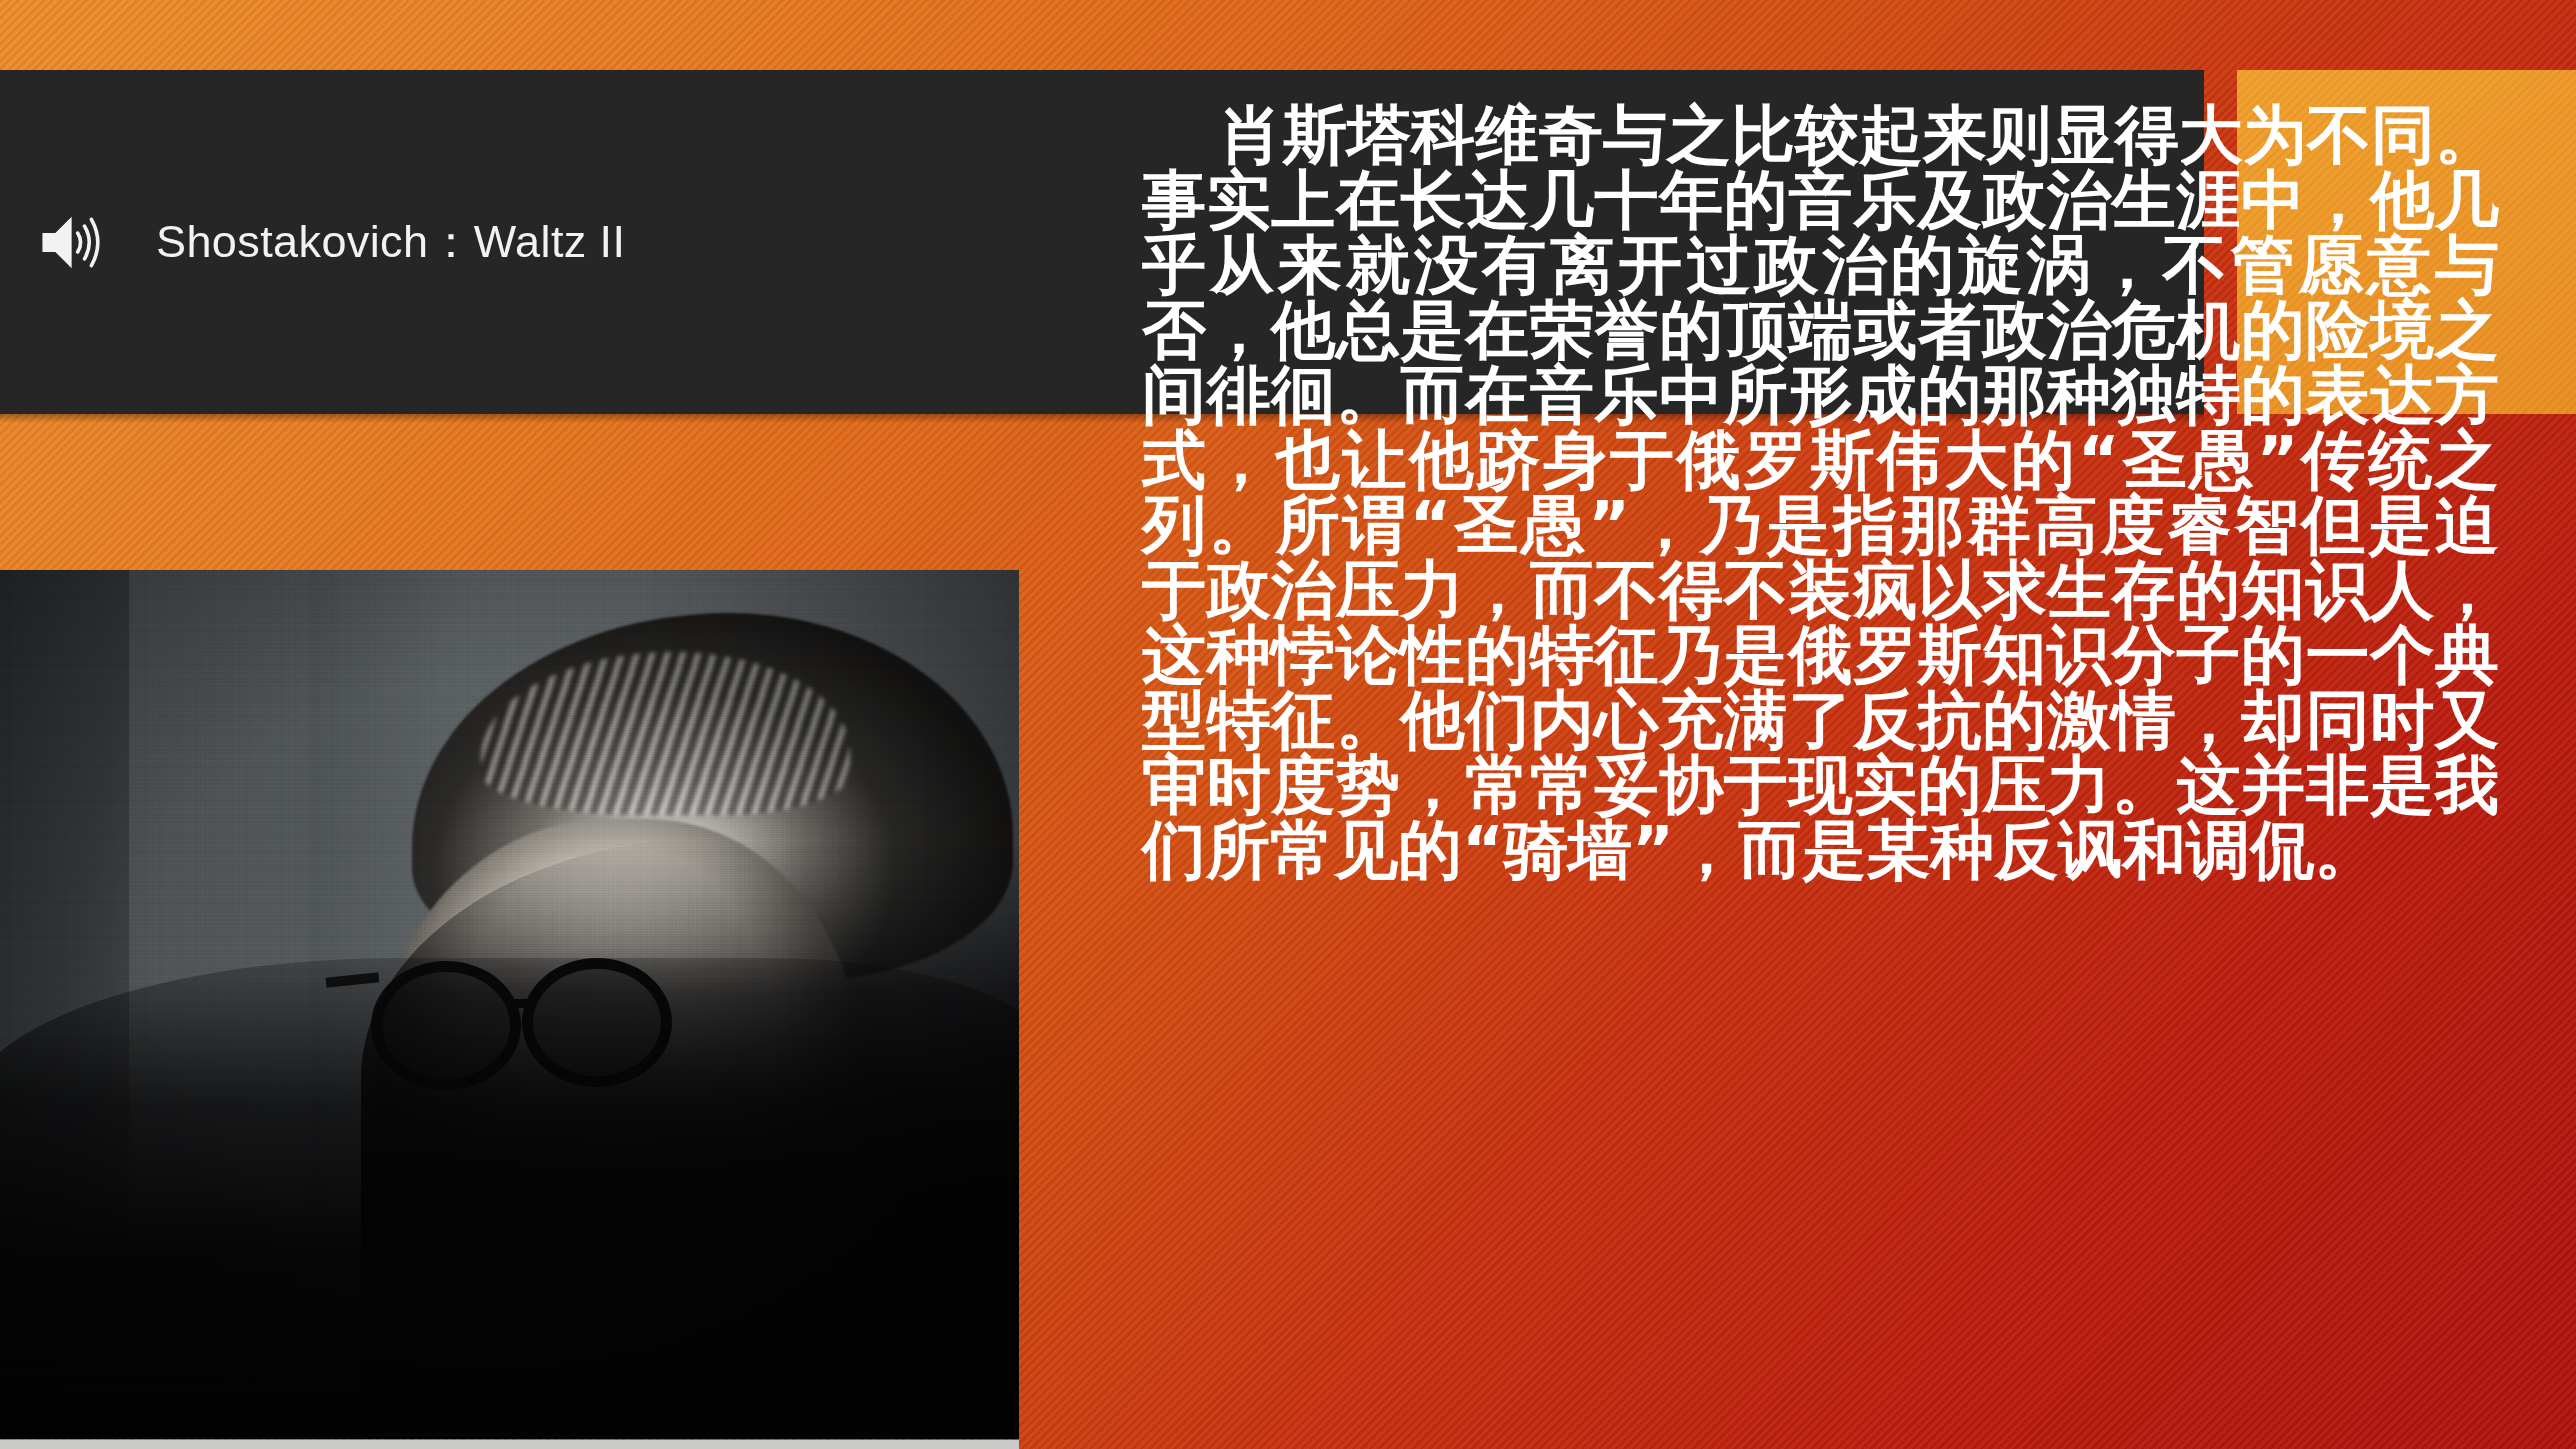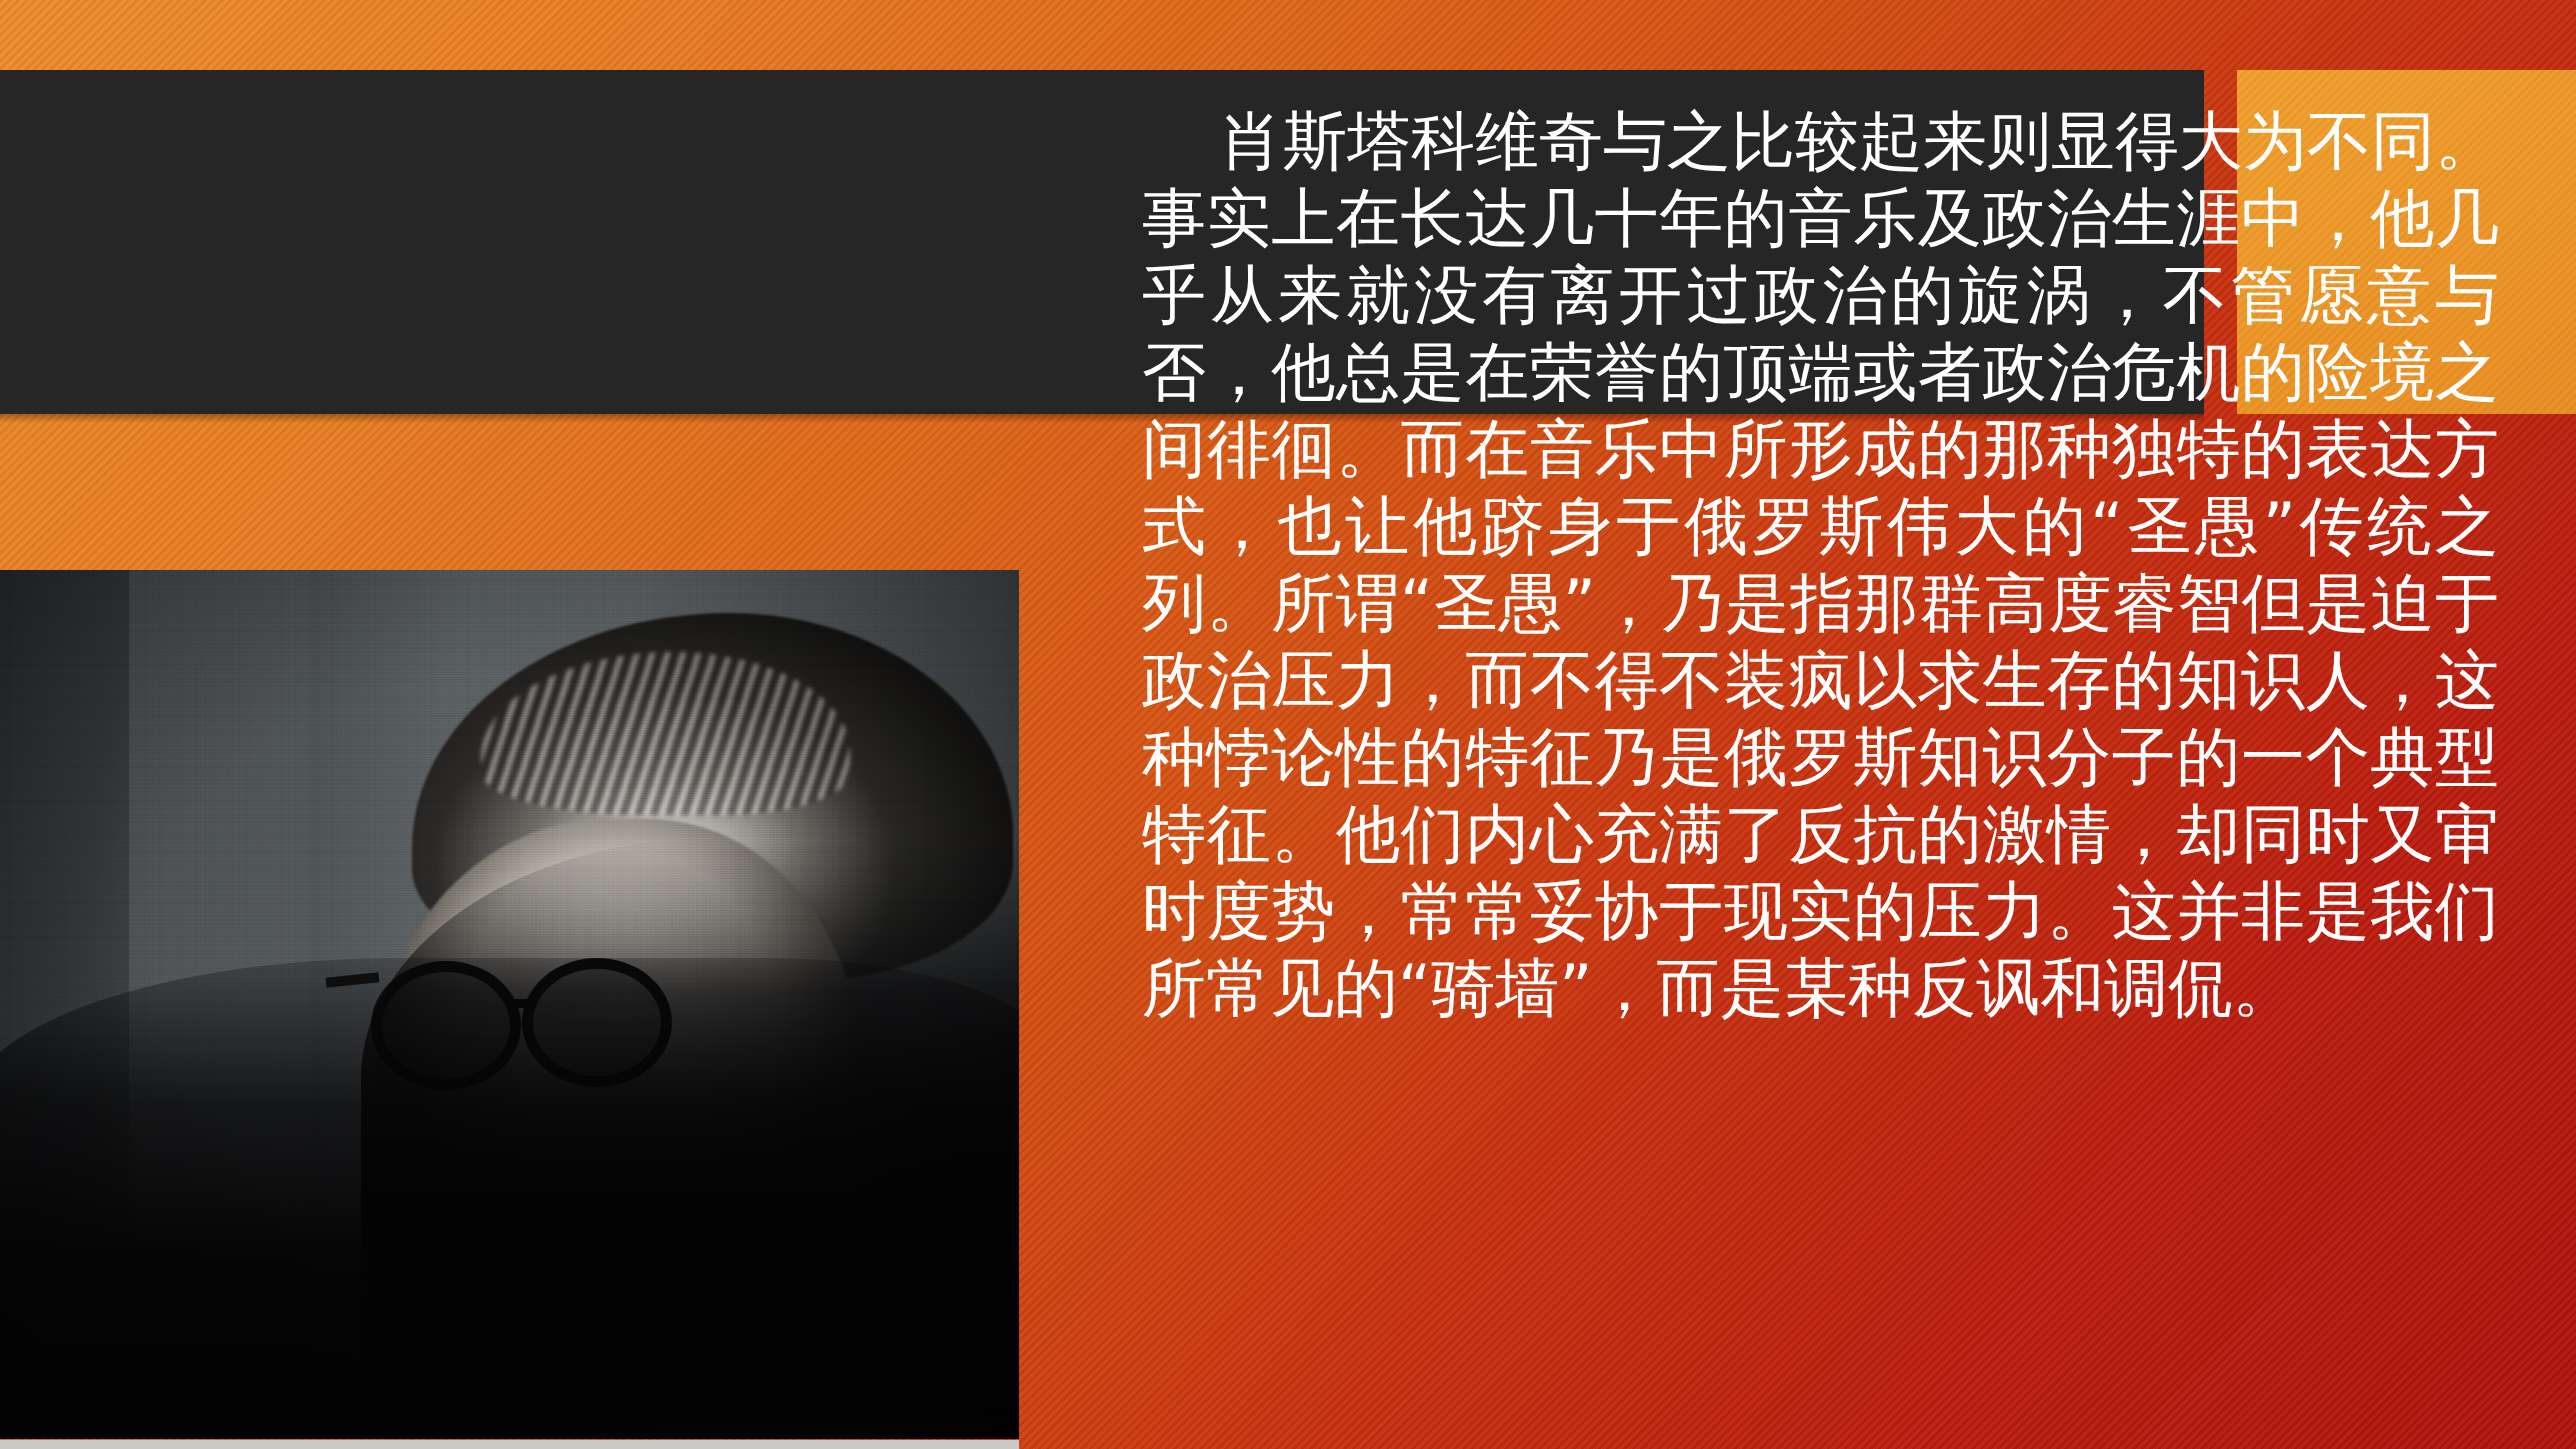--- a/index.html
+++ b/index.html
@@ -205,39 +205,48 @@
   }
 
   
   #body-text{
     position:absolute;
     left:1142px; top:103px;
     width:1357px;
     z-index:8;
     color:#FFFFFF;
     font-size:64px;
-    line-height:77px;
+    line-height:65px;
     letter-spacing:0px;
     text-indent:77px;
     text-align:justify;
     text-justify:inter-character;
     font-family:"DejaVu Sans","Liberation Sans",sans-serif;
-    font-weight:400;
+    font-weight:700;
     word-break:break-all;
   }
 </style>
 </head>
 <body>
 
 <div id="slide">
 
   <div id="amber-block"></div>
 
   <div id="dark-panel"></div>
 
+  <div id="audio-player">
+    <svg id="speaker-icon" viewBox="0 0 78 78">
+      <path d="M4 28 H19 L38 9 V69 L19 50 H4 Z" fill="#F2F2F2"></path>
+      <path d="M45 28 Q52 39 45 50" stroke="#F2F2F2" stroke-width="4.2" fill="none" stroke-linecap="round"></path>
+      <path d="M53 20 Q64 39 53 58" stroke="#F2F2F2" stroke-width="4.2" fill="none" stroke-linecap="round"></path>
+      <path d="M61 12 Q76 39 61 66" stroke="#F2F2F2" stroke-width="4.2" fill="none" stroke-linecap="round"></path>
+    </svg>
+    <span id="track-title">Shostakovich：Waltz II</span>
+  </div>
 
   <div id="portrait">
     <div class="ph-bg"></div>
     <div class="wall-band"></div>
     <div class="hair"></div>
     <div class="hair-hl"></div>
     <div class="face"></div>
     <div class="shade-low"></div>
     <div class="temple"></div>
     <div class="lens l"></div>

